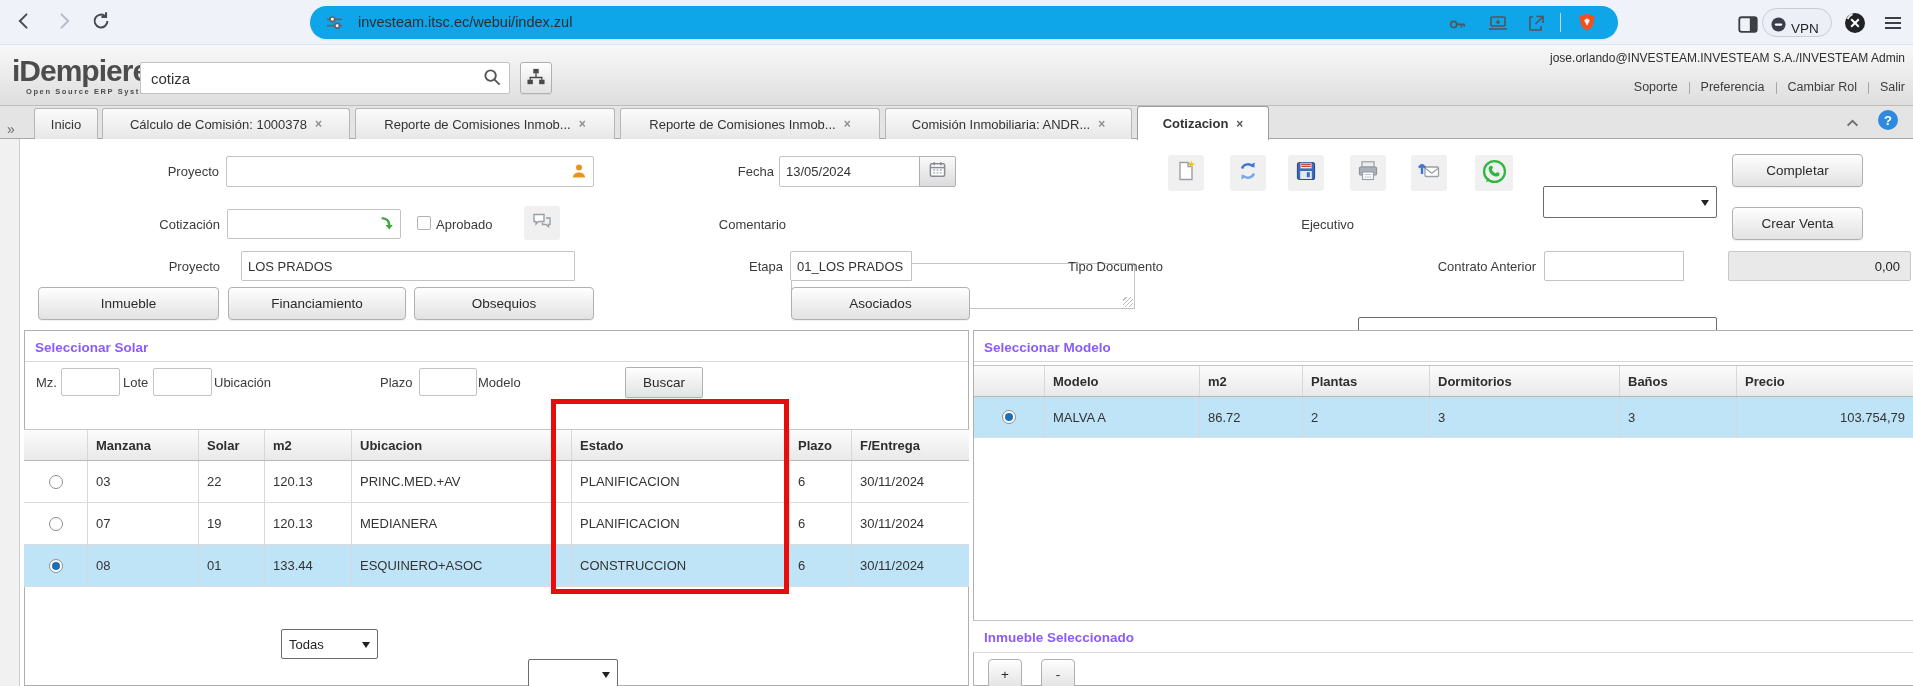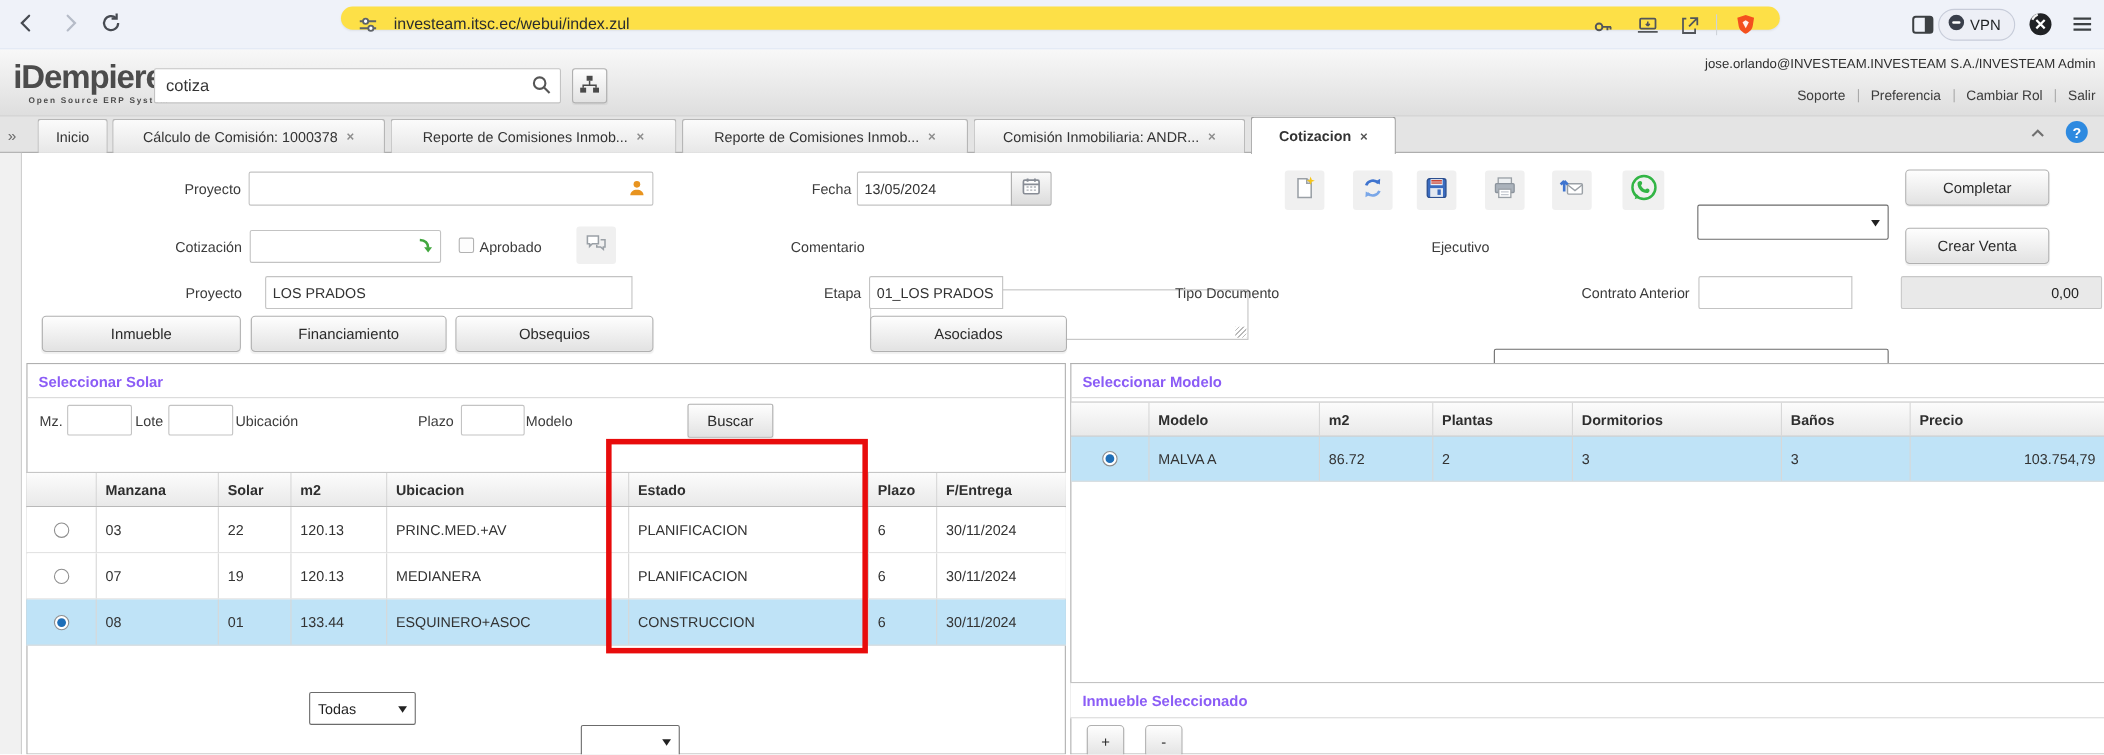--- a/index.html
+++ b/index.html
@@ -1,19 +1,19 @@
 <!DOCTYPE html>
 <html><head>
 <meta charset="utf-8">
 <style>
   *{margin:0;padding:0;box-sizing:border-box}
   body{font-family:"Liberation Sans",sans-serif;background:#fff}
   #stage{position:relative;width:1913px;height:686px;background:#fff;overflow:hidden}
   .a{position:absolute}
-  .flx{display:flex;align-items:center}
+  .flx{display:flex;align-items:flex-end}
   .lbl{font-size:13px;color:#3b3b3b;display:flex;align-items:center;justify-content:flex-end;white-space:nowrap}
   .llbl{justify-content:flex-start}
   .tin{border:1px solid #c3c3c3;border-radius:2px;font:13px "Liberation Sans",sans-serif;color:#333;padding:0 6px;background:#fff;width:100%;height:100%}
   .btn{background:linear-gradient(#fefefe,#e2e2e2);border:1px solid #b0b0b0;border-radius:4px;font-size:13.5px;color:#2a2a2a;display:flex;align-items:center;justify-content:center;box-shadow:0 1px 1px rgba(0,0,0,.06);cursor:default;white-space:nowrap}
   .selbox{border:1px solid #6b6b6b;border-radius:2px;background:#fff;display:flex;align-items:center;font-size:13px;color:#222;padding:0 22px 0 7px;position:relative;white-space:nowrap}
   .crt{position:absolute;right:7px;top:50%;margin-top:-2px;width:0;height:0;border-left:4.5px solid transparent;border-right:4.5px solid transparent;border-top:6px solid #222}
   .cbtn{background:linear-gradient(#fafafa,#dcdcdc);border:1px solid #b0b0b0;display:flex;align-items:center;justify-content:center;position:relative}
   .cbtn .crt{position:static;margin:0;border-top-color:#4a4a4a}
   .icb{background:#f0f0f0;border-radius:3px;display:flex;align-items:center;justify-content:center}
   .panel{border:1px solid #b0b0b0;background:#fff}
@@ -28,21 +28,21 @@
   .radio.on::after{content:"";width:8px;height:8px;border-radius:50%;background:#1e6fb8}
   .tab{position:absolute;top:108px;height:31px;background:linear-gradient(#fbfbfb,#e7e7e7);border:1px solid #b6b6b6;border-bottom:none;border-radius:3px 3px 0 0;display:flex;align-items:center;justify-content:center;gap:8px;font-size:13px;color:#333;padding:0 8px;white-space:nowrap}
   .tab .x{color:#8d8d8d;font-weight:bold;font-size:12px}
   .tab.act{top:106px;height:34px;background:#fff;font-weight:bold;z-index:3;border-color:#9d9d9d}
   .tab.act .x{color:#555}
   .hlink{font-size:12.5px;color:#3c3c3c;white-space:nowrap}
   .sep{width:0;height:12px;border-left:1px solid #a9a9a9;margin:0 11px}
   .chk{width:14px;height:14px;border:1px solid #b2b2b2;border-radius:2px;background:#fdfdfd}
   .ta{border:1px solid #c3c3c3;background:#fff;position:relative}
   .ta::after{content:"";position:absolute;right:1px;bottom:1px;width:10px;height:10px;background:repeating-linear-gradient(135deg,transparent,transparent 2px,#b9b9b9 2px,#b9b9b9 3px)}
-  .gray{background:#e9e9e9;border:1px solid #c7c7c7;border-radius:2px;display:flex;align-items:center;justify-content:flex-end;padding:0 20px;font-size:13px;color:#222}
+  .gray{background:#e9e9e9;border:1px solid #c7c7c7;border-radius:2px;display:flex;align-items:center;justify-content:flex-end;padding:0 10px;font-size:13px;color:#222}
   .redbox{border:5px solid #e80c0c;z-index:50}
   .helpc{width:20px;height:20px;border-radius:50%;background:#2e8ae0;color:#fff;font-weight:bold;font-size:13px;display:flex;align-items:center;justify-content:center}
 </style>
 </head>
 <body>
 
 <div id="stage">
 
   <div class="a" style="left:0;top:0;width:1913px;height:45px;background:#eff2f9;border-bottom:1px solid #dde4f2"></div>
   <div class="a flx" style="left:12px;top:11px;width:24px;height:24px;justify-content:center">
@@ -54,21 +54,21 @@
     <span><svg width="20" height="20" viewBox="0 0 24 24">
           <path d="M9 4l8 8-8 8" fill="none" stroke="#b6bcc8" stroke-width="2.4" stroke-linecap="round"></path>
         </svg></span>
   </div>
   <div class="a flx" style="left:88px;top:10px;width:26px;height:26px;justify-content:center">
     <span><svg width="22" height="22" viewBox="0 0 24 24">
           <path d="M19 12a7 7 0 1 1-2.1-5" fill="none" stroke="#474b52" stroke-width="2.2"></path>
           <path d="M17.5 2.5v5h-5" fill="none" stroke="#474b52" stroke-width="2.2"></path>
         </svg></span>
   </div>
-  <div class="a" style="left:310px;top:6px;width:1308px;height:21px;background:#fde047;border-radius:17px;box-shadow:0 1px 2px rgba(0,0,0,.08)">
+  <div class="a" style="left:310px;top:6px;width:1308px;height:33px;background:#0ea5e9;border-radius:17px;box-shadow:0 1px 2px rgba(0,0,0,.08)">
     <span class="a flx" style="left:16px;top:8px">
         <svg width="17" height="17" viewBox="0 0 16 16">
           <line x1="1" y1="5" x2="15" y2="5" stroke="#5f6368" stroke-width="1.6"></line>
           <circle cx="6" cy="5" r="2.2" fill="#fff" stroke="#5f6368" stroke-width="1.6"></circle>
           <line x1="1" y1="11" x2="15" y2="11" stroke="#5f6368" stroke-width="1.6"></line>
           <circle cx="10.5" cy="11" r="2.2" fill="#fff" stroke="#5f6368" stroke-width="1.6"></circle>
         </svg>
       </span>
     <span class="a" style="left:48px;top:8px;font-size:14.5px;color:#2a2d31">investeam.itsc.ec/webui/index.zul</span>
     <span class="a flx" style="left:1138px;top:8px">

